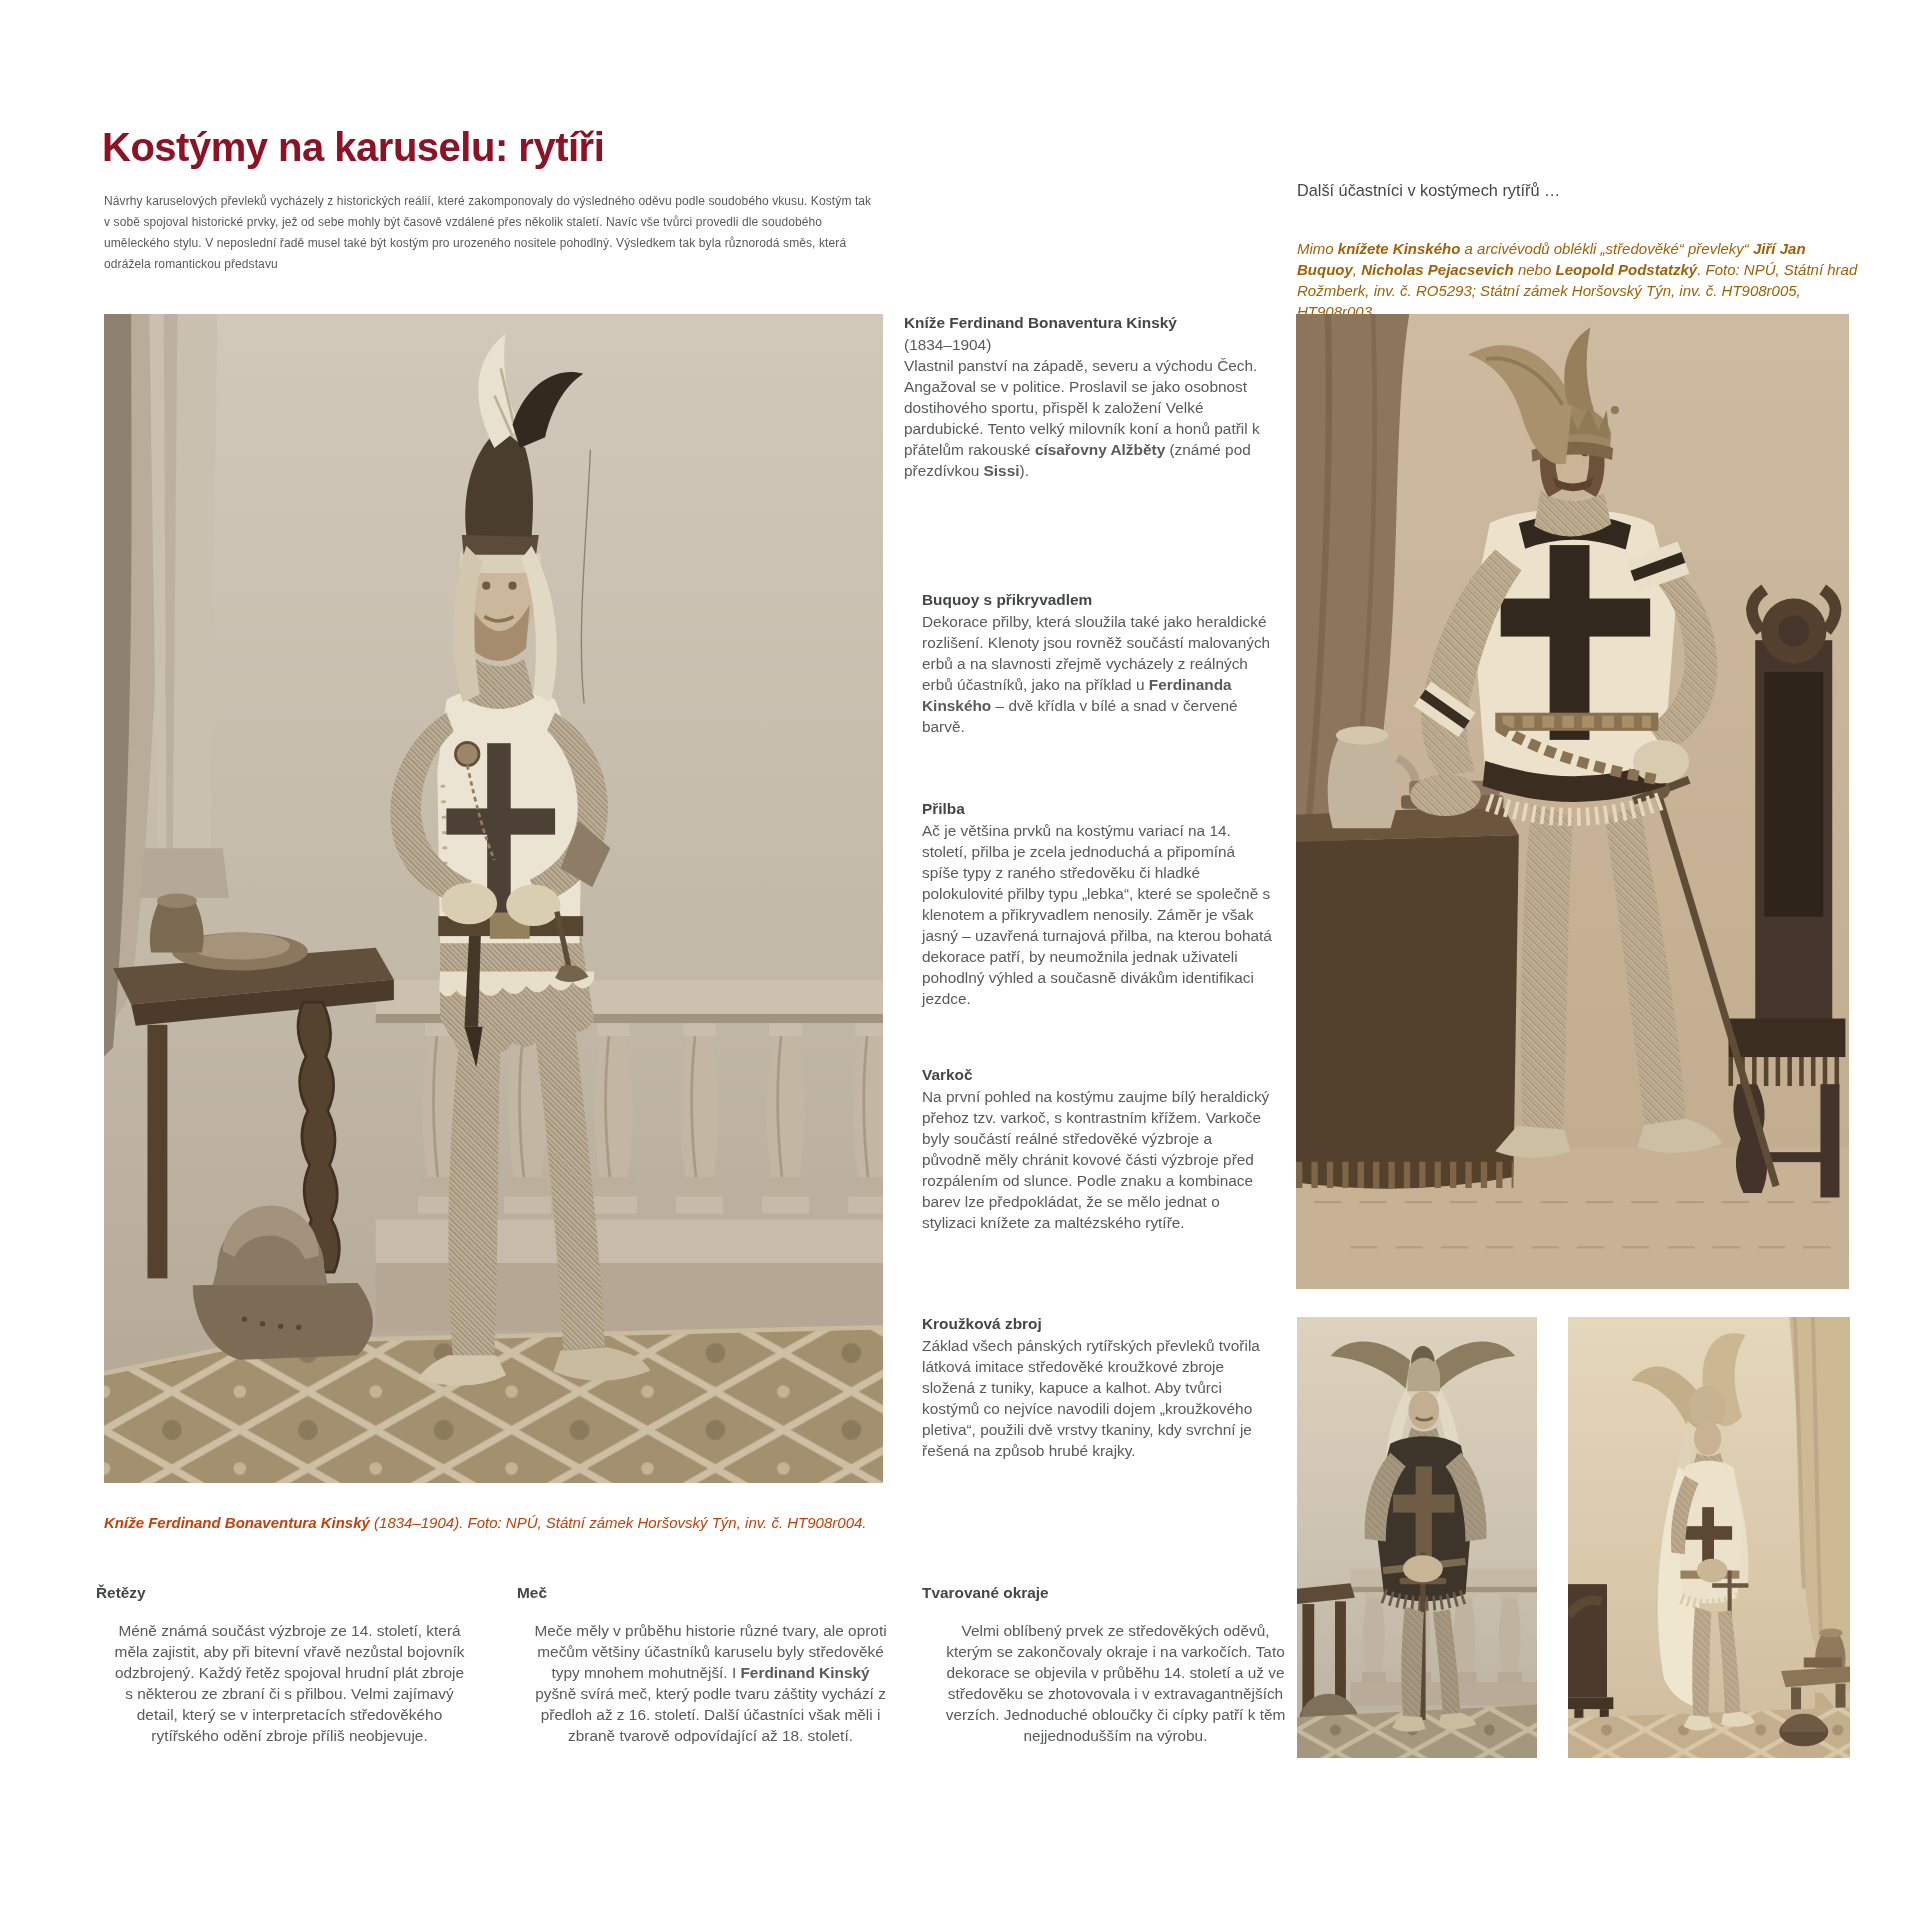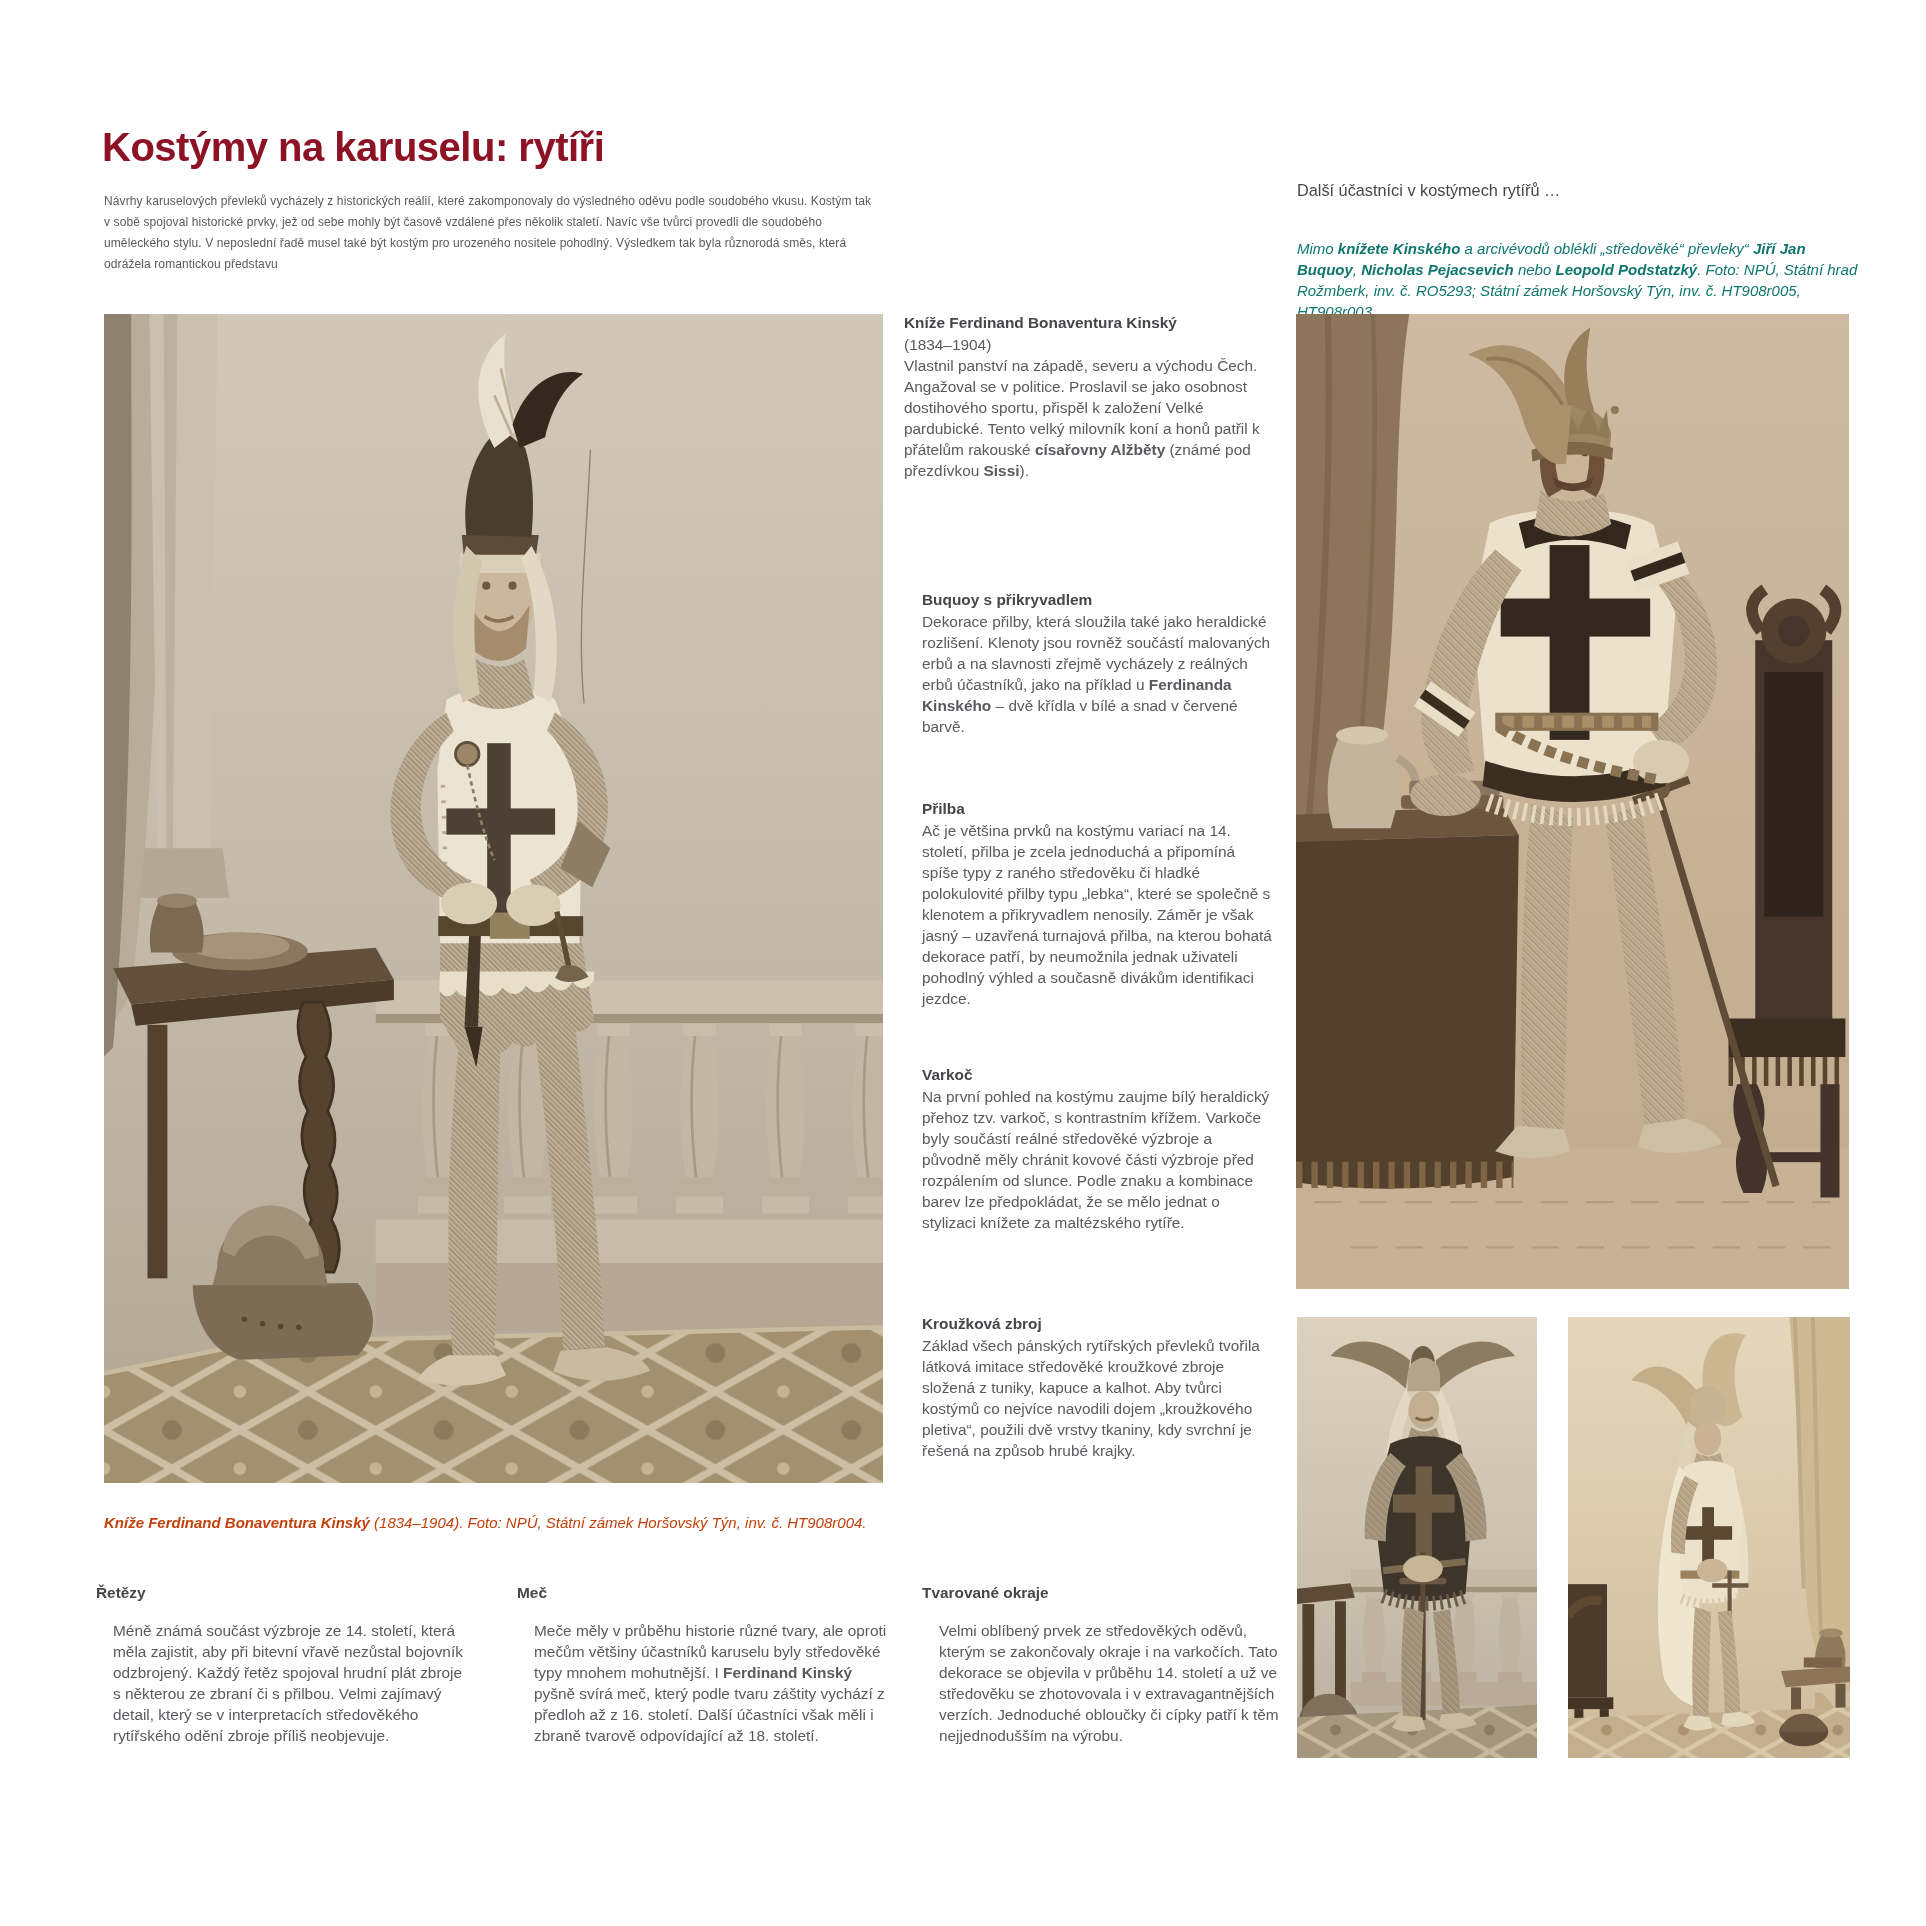--- a/index.html
+++ b/index.html
@@ -4,32 +4,32 @@
 <style>
   html,body{margin:0;padding:0;background:#ffffff;}
   #page{position:relative;width:1926px;height:1926px;background:#ffffff;overflow:hidden;
         font-family:"Liberation Sans",sans-serif;}
   .abs{position:absolute;}
   #title{left:102px;top:98px;font-size:40px;font-weight:bold;letter-spacing:-0.5px;color:#8d1226;}
   .body-gray{color:#595a5e;}
   .head-dark{color:#454649;font-weight:normal;}
   #intro{left:104px;top:179px;width:770px;font-size:12px;line-height:21px;letter-spacing:0.1px;}
   #right-head{left:1297px;top:181px;font-size:16.3px;}
-  #right-caption{left:1297px;top:223px;width:567px;font-size:15px;line-height:21px;font-style:italic;color:#0f766e;}
+  #right-caption{left:1297px;top:223px;width:567px;font-size:15px;line-height:21px;font-style:italic;color:#a16207;}
   #right-caption b{font-style:italic;}
   .photo{position:absolute;overflow:hidden;}
   .photo svg{display:block;width:100%;height:100%;}
   #main-caption{left:104px;top:1499px;width:775px;font-size:15px;font-style:italic;color:#c2410c;}
   #main-caption .bi{font-weight:bold;}
   .sec{position:absolute;width:358px;font-size:15.4px;line-height:21px;}
   .sec h3{margin:0 0 0.9px 0;font-size:15.4px;line-height:21px;color:#454649;}
   .sec p{margin:0;}
   .botcol{position:absolute;width:387px;font-size:15.4px;line-height:21px;}
   .botcol h3{margin:0 0 0.9px 0;font-size:15.4px;line-height:21px;color:#454649;}
-  .botcol p{margin:17px;}
+  .botcol p{margin:17px;text-align:center;}
 </style>
 </head>
 <body>
 
 <div id="page">
 
   <h1 id="title" class="abs">Kostýmy na karuselu: rytíři</h1>
 
   <p id="intro" class="abs body-gray">Návrhy karuselových převleků vycházely z historických reálií, které zakomponovaly do výsledného oděvu podle soudobého vkusu. Kostým tak v sobě spojoval historické prvky, jež od sebe mohly být časově vzdálené přes několik staletí. Navíc vše tvůrci provedli dle soudobého uměleckého stylu. V neposlední řadě musel také být kostým pro urozeného nositele pohodlný. Výsledkem tak byla různorodá směs, která odrážela romantickou představu</p>
 

